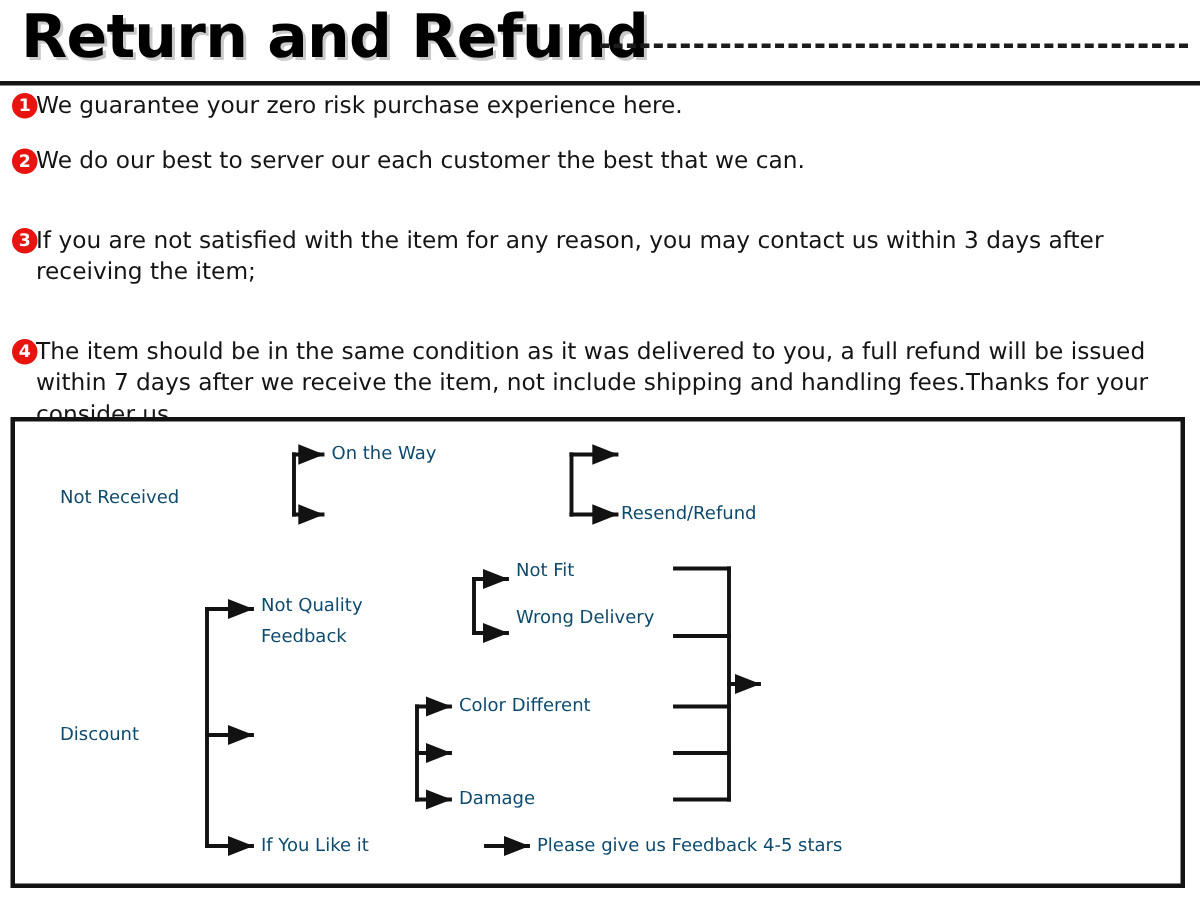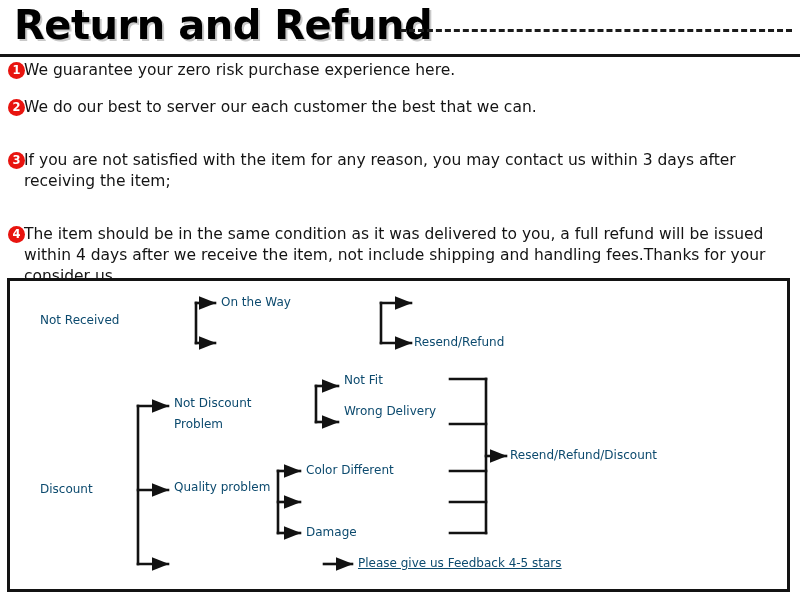--- a/index.html
+++ b/index.html
@@ -140,21 +140,21 @@
     <span class="ptext">We do our best to server our each customer the best that we can.</span>
   </div>
 
   <div class="policy-item" id="policy-item-3">
     <span class="bullet">3</span>
     <span class="ptext">If you are not satisfied with the item for any reason, you may contact us within 3 days after receiving the item;</span>
   </div>
 
   <div class="policy-item" id="policy-item-4">
     <span class="bullet">4</span>
-    <span class="ptext">The item should be in the same condition as it was delivered to you, a full refund will be issued within 4 days after we receive the item, not include shipping and handling fees.Thanks for your consider us.</span>
+    <span class="ptext">The item should be in the same condition as it was delivered to you, a full refund will be issued within 7 days after we receive the item, not include shipping and handling fees.Thanks for your consider us.</span>
   </div>
 
 </div>
 
 <div id="flowchart-box">
 
   <svg id="flow-svg" viewBox="0 0 777 308">
     <defs>
       <marker id="ah" markerWidth="7" markerHeight="7" refX="6.2" refY="3" orient="auto">
         <path d="M0,0.4 L6.6,3 L0,5.6 z" fill="#121212"></path>
@@ -189,33 +189,32 @@
       <path d="M440,143 L476,143"></path>
       <path d="M440,190 L476,190"></path>
       <path d="M440,221 L476,221"></path>
       <path d="M440,252 L476,252"></path>
       <path d="M476,175 L496,175" marker-end="url(#ah)"></path>
 
       <path d="M314,283 L342,283" marker-end="url(#ah)"></path>
     </g>
   </svg>
 
-  <div class="flow-label" style="left:30px; top:28px;text-align:center;">Not Received</div>
+  <div class="flow-label" style="left:30px; top:39px;text-align:center;">Not Received</div>
   <div class="flow-label" style="left:211px; top:10px;">On the Way</div>
   <div class="flow-label" style="left:404px; top:50px;">Resend/Refund</div>
 
   <div class="flow-label" style="left:30px; top:197px;">Discount</div>
 
-  <div class="flow-label two-line" style="left:164px; top:112px; width:120px;">Not Discount Problem</div>
-
-  <div class="flow-label two-line" style="left:164px; top:196px; width:100px;">Quality problem</div>
-
+  <div class="flow-label two-line" style="left:164px; top:112px; width:120px;">Not Quality Feedback</div>
+
+
+  <div class="flow-label" style="left:164px; top:271px;">If You Like it</div>
 
   <div class="flow-label" style="left:334px; top:88px;">Not Fit</div>
   <div class="flow-label two-line" style="left:334px; top:120px; width:100px;">Wrong Delivery</div>
   <div class="flow-label" style="left:296px; top:178px;text-align:center;">Color Different</div>
   <div class="flow-label" style="left:296px; top:240px;">Damage</div>
 
-  <div class="flow-label" style="left:500px; top:163px;">Resend/Refund/Discount</div>
-
-  <div class="flow-label" style="left:348px; top:271px;text-decoration:underline;">Please give us Feedback 4-5 stars</div>
+
+  <div class="flow-label" style="left:348px; top:271px;">Please give us Feedback 4-5 stars</div>
 
 </div>
 
 </body></html>

